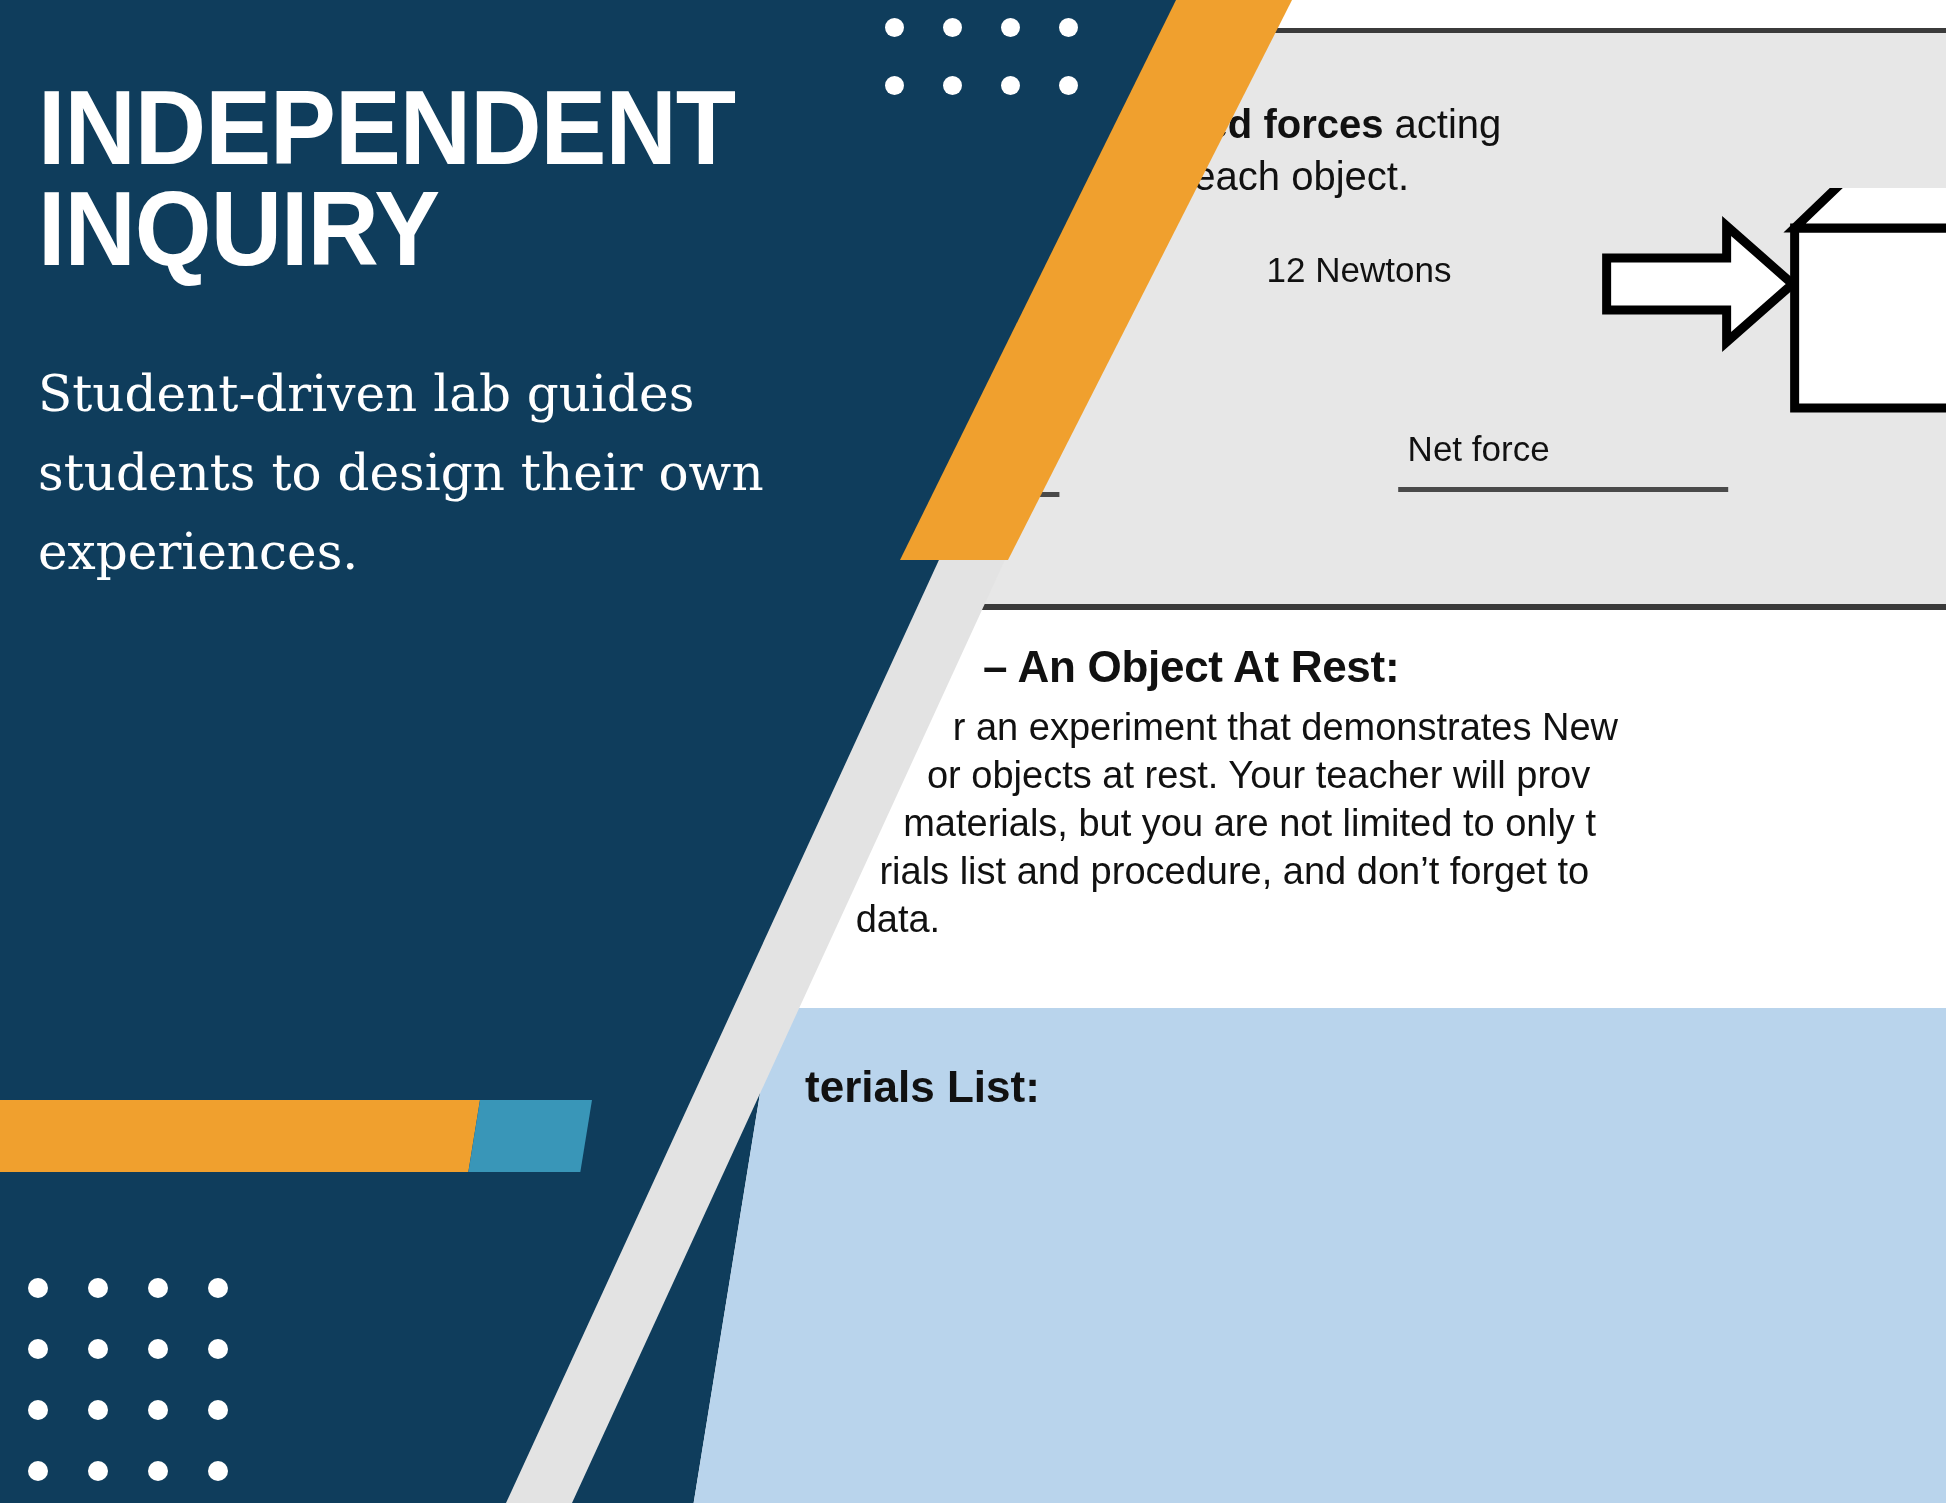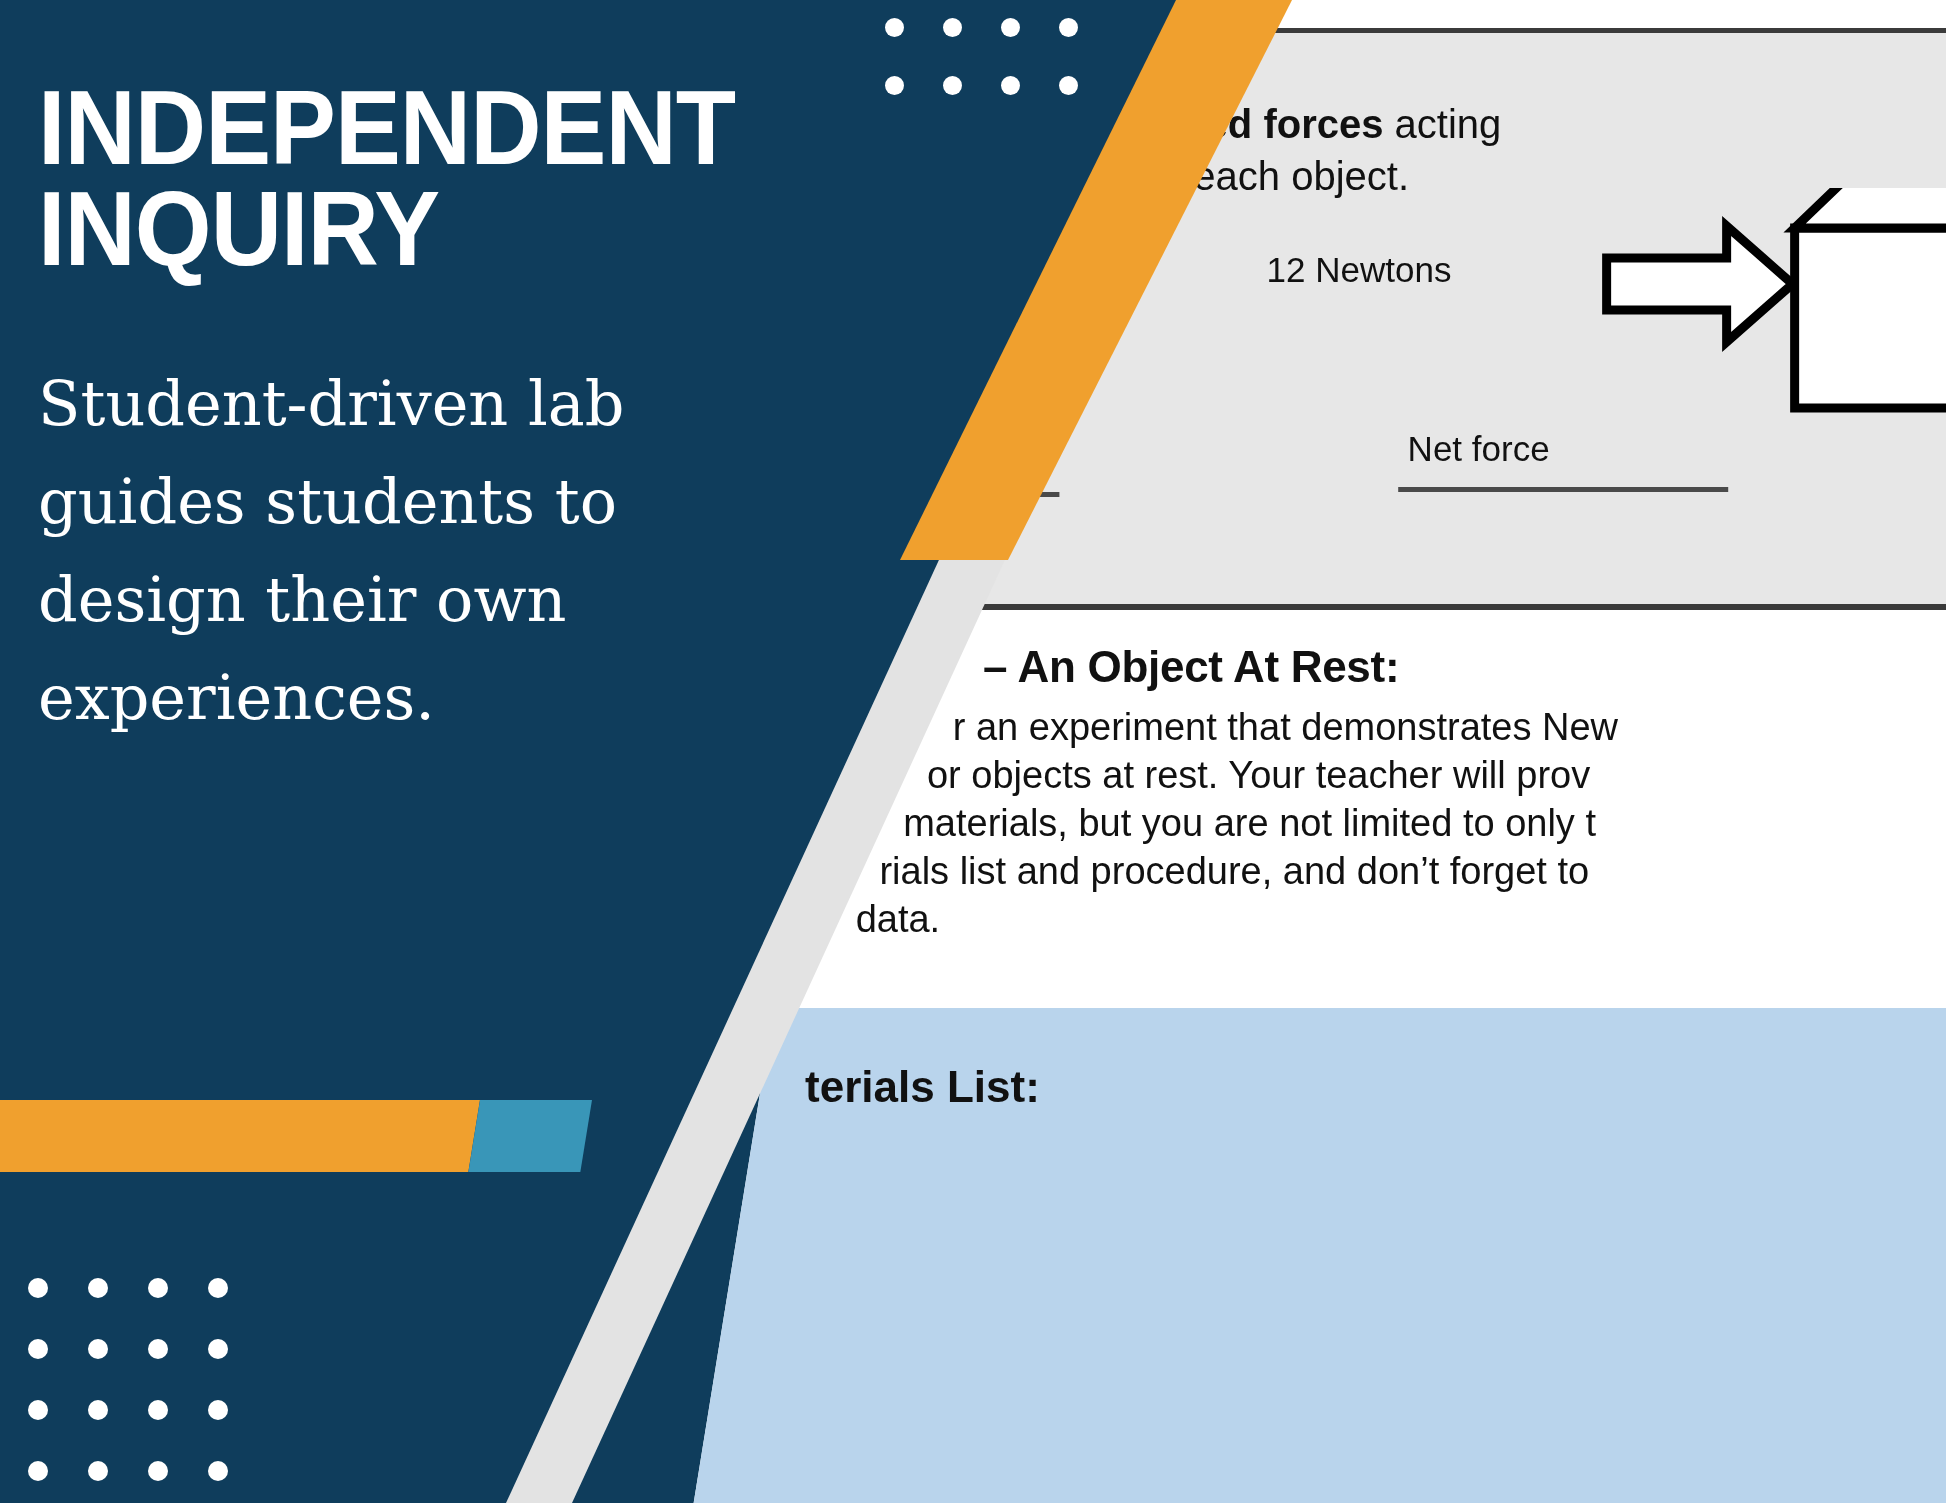--- a/index.html
+++ b/index.html
@@ -112,21 +112,21 @@
     letter-spacing:-1px;
     transform:scaleX(0.94);
     transform-origin:left top;
   }
   .subtitle{
     position:absolute; left:38px; top:355px;
     width:730px;
     color:#ffffff;
     font-family:"DejaVu Serif",serif;
     font-weight:400;
-    font-size:62px;
+    font-size:50px;
     line-height:1.58;
   }
 
   
   .bar-orange{
     position:absolute; left:-40px; top:1100px;
     width:520px; height:72px;
     background:#f0a02e;
     transform:skewX(-9.2deg);
     transform-origin:top left;

